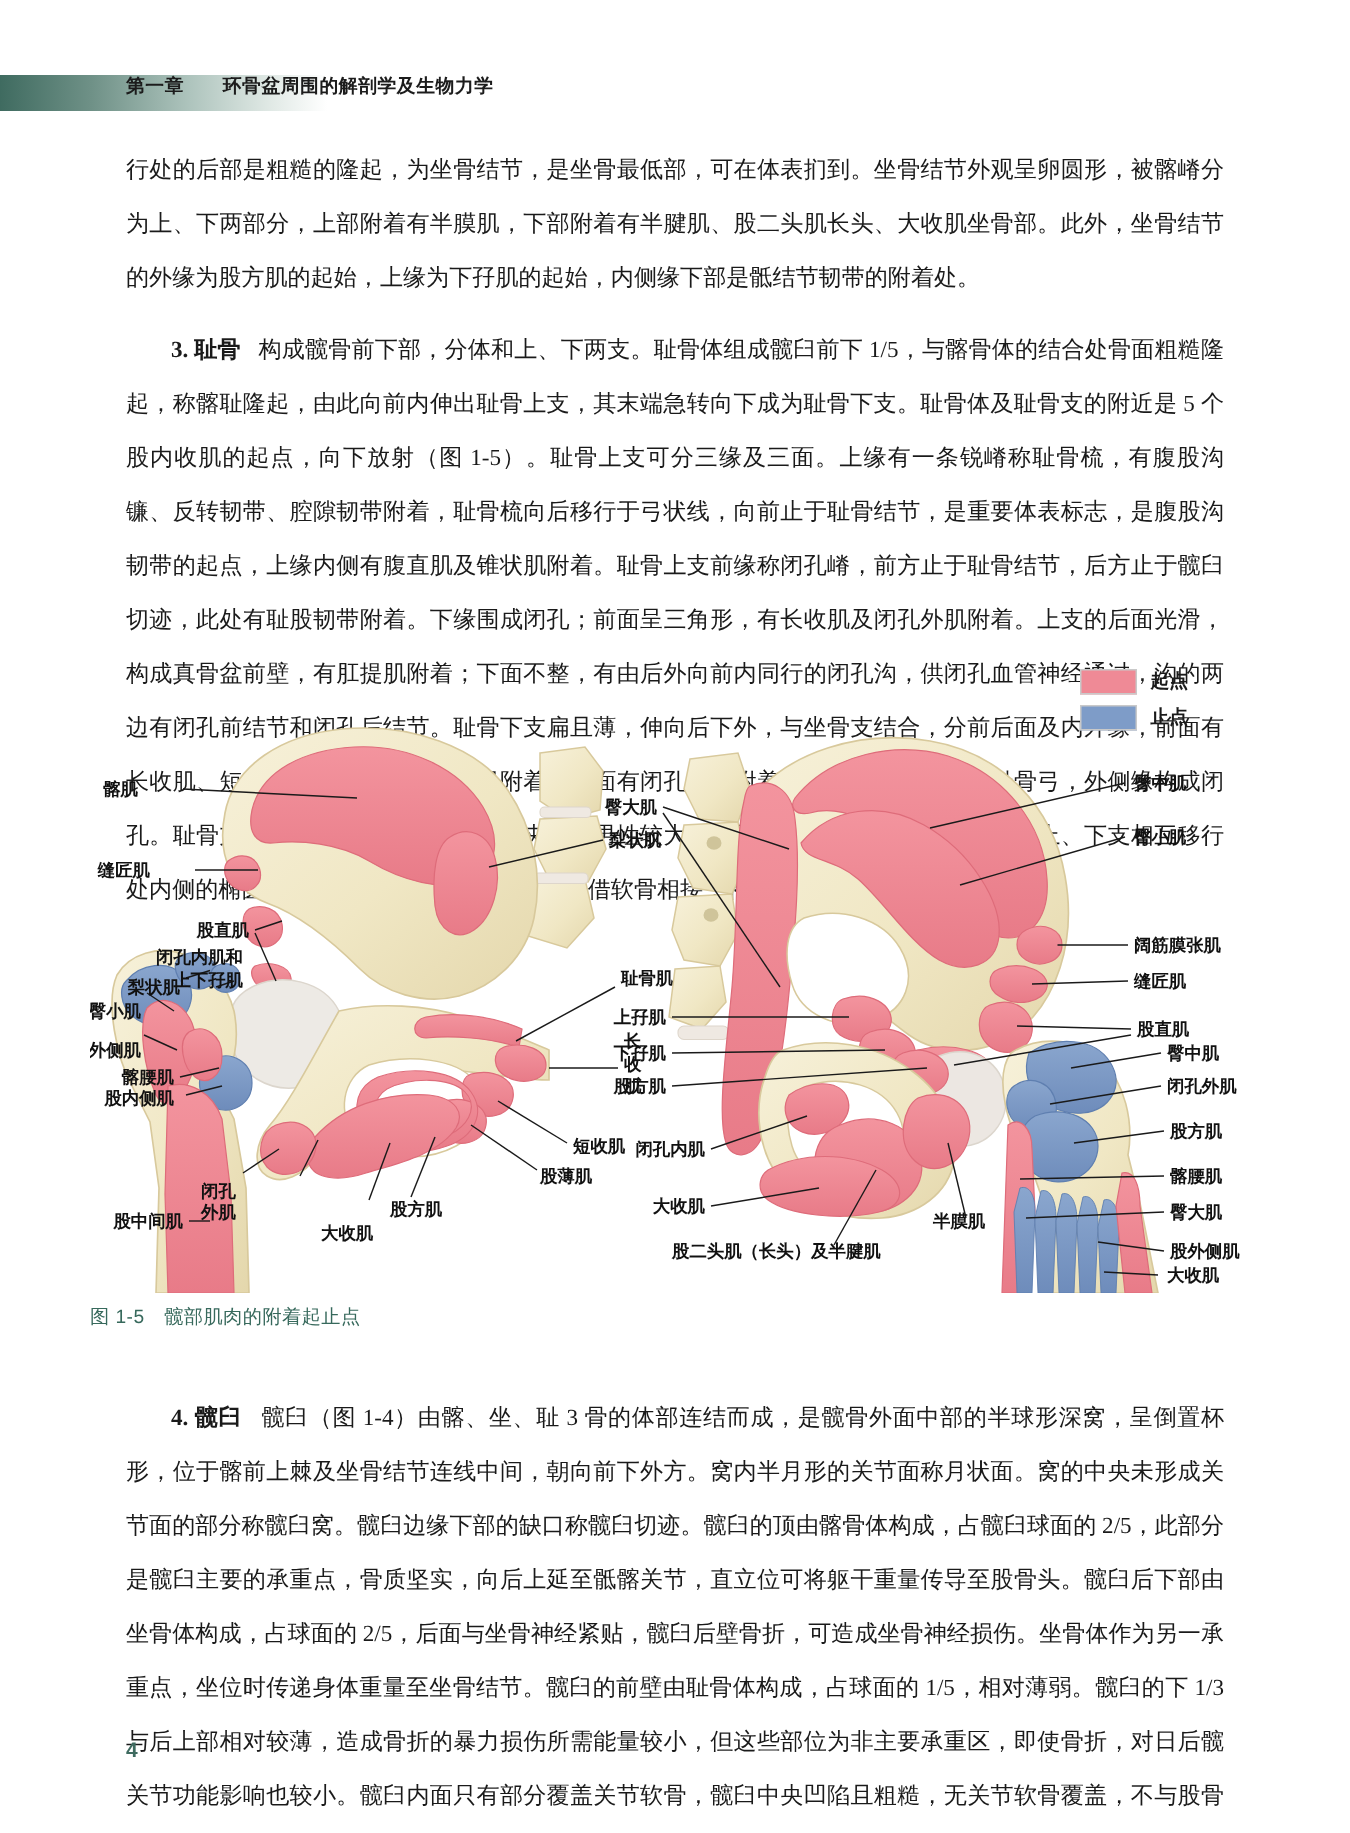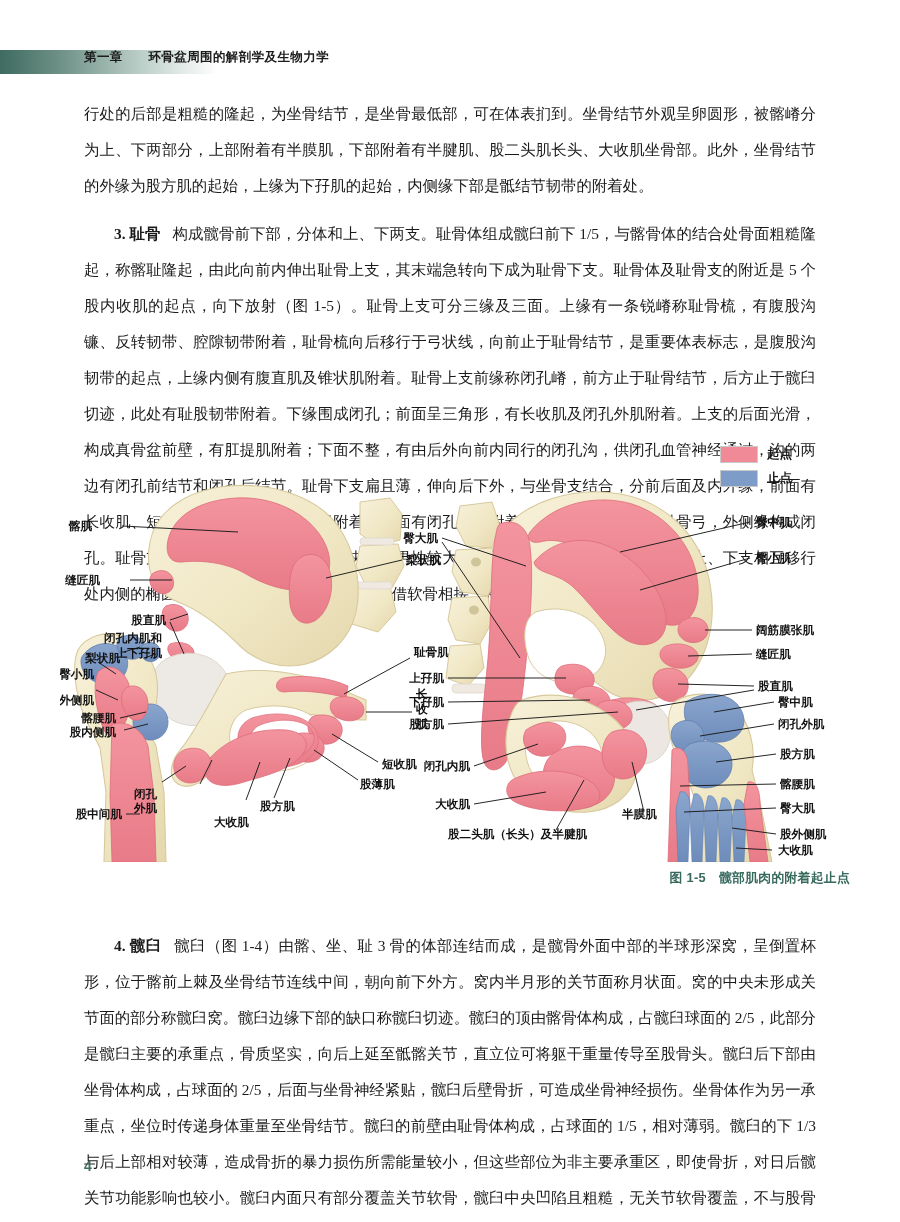--- a/index.html
+++ b/index.html
@@ -50,23 +50,23 @@
   .swatch { width:38px; height:17px; border:0.8px solid #c9c9c9; }
   .sw-origin { background:#ef8a96; }
   .sw-insert { background:#7e9cc8; }
   .legend-label {
     margin-left:9px;
     font-family:"Liberation Sans","DejaVu Sans",sans-serif;
     font-weight:bold; font-size:12.5px; color:#1a1a1a;
   }
 
   .fig-caption {
-    position:absolute; left:0; top:438px; width:790px; text-align:right;
+    position:absolute; left:0; top:438px; width:790px; text-align:left;
     font-family:"Liberation Sans","DejaVu Sans",sans-serif;
-    font-weight:bold; font-size:12.8px; color:#37695c; letter-spacing:.3px;
+    font-weight:normal; font-size:12.8px; color:#37695c; letter-spacing:.3px;
   }
 
   svg.anat { position:absolute; left:0; top:30px; }
 
   .lbl {
     font-family:"Liberation Serif","DejaVu Serif",serif;
     font-size:11.6px; font-weight:bold; fill:#111; }
 
   
   .folio {

